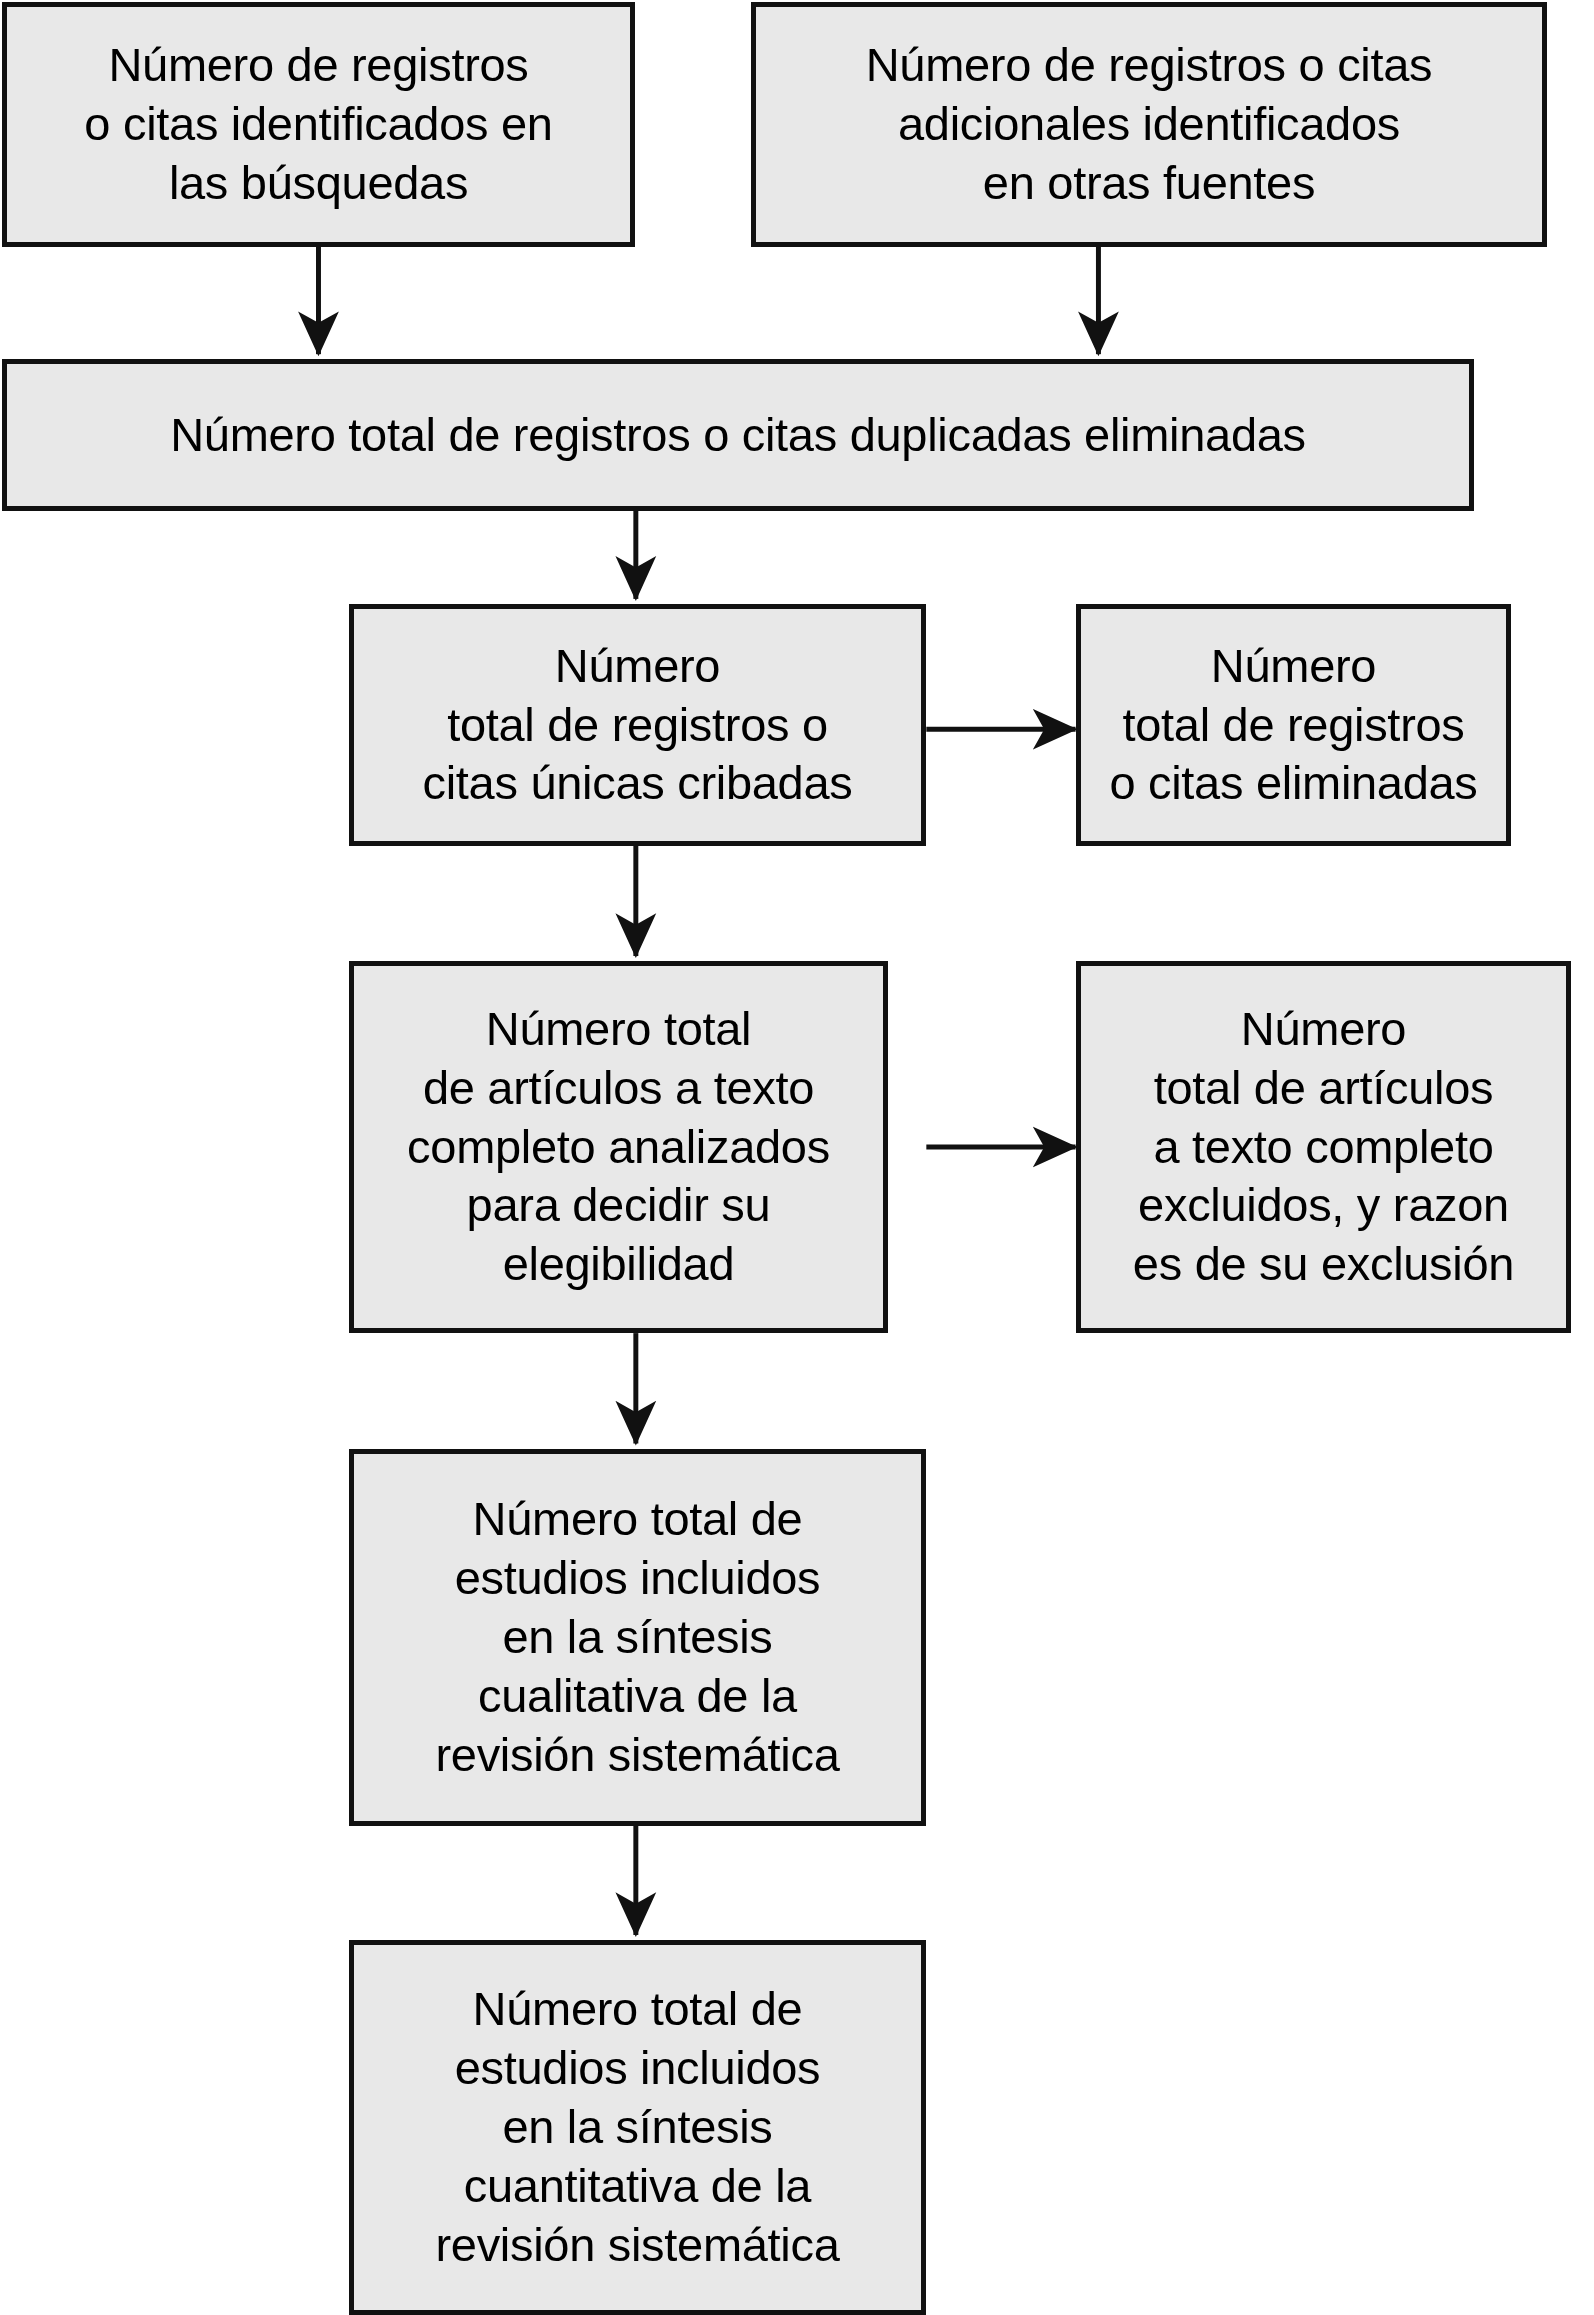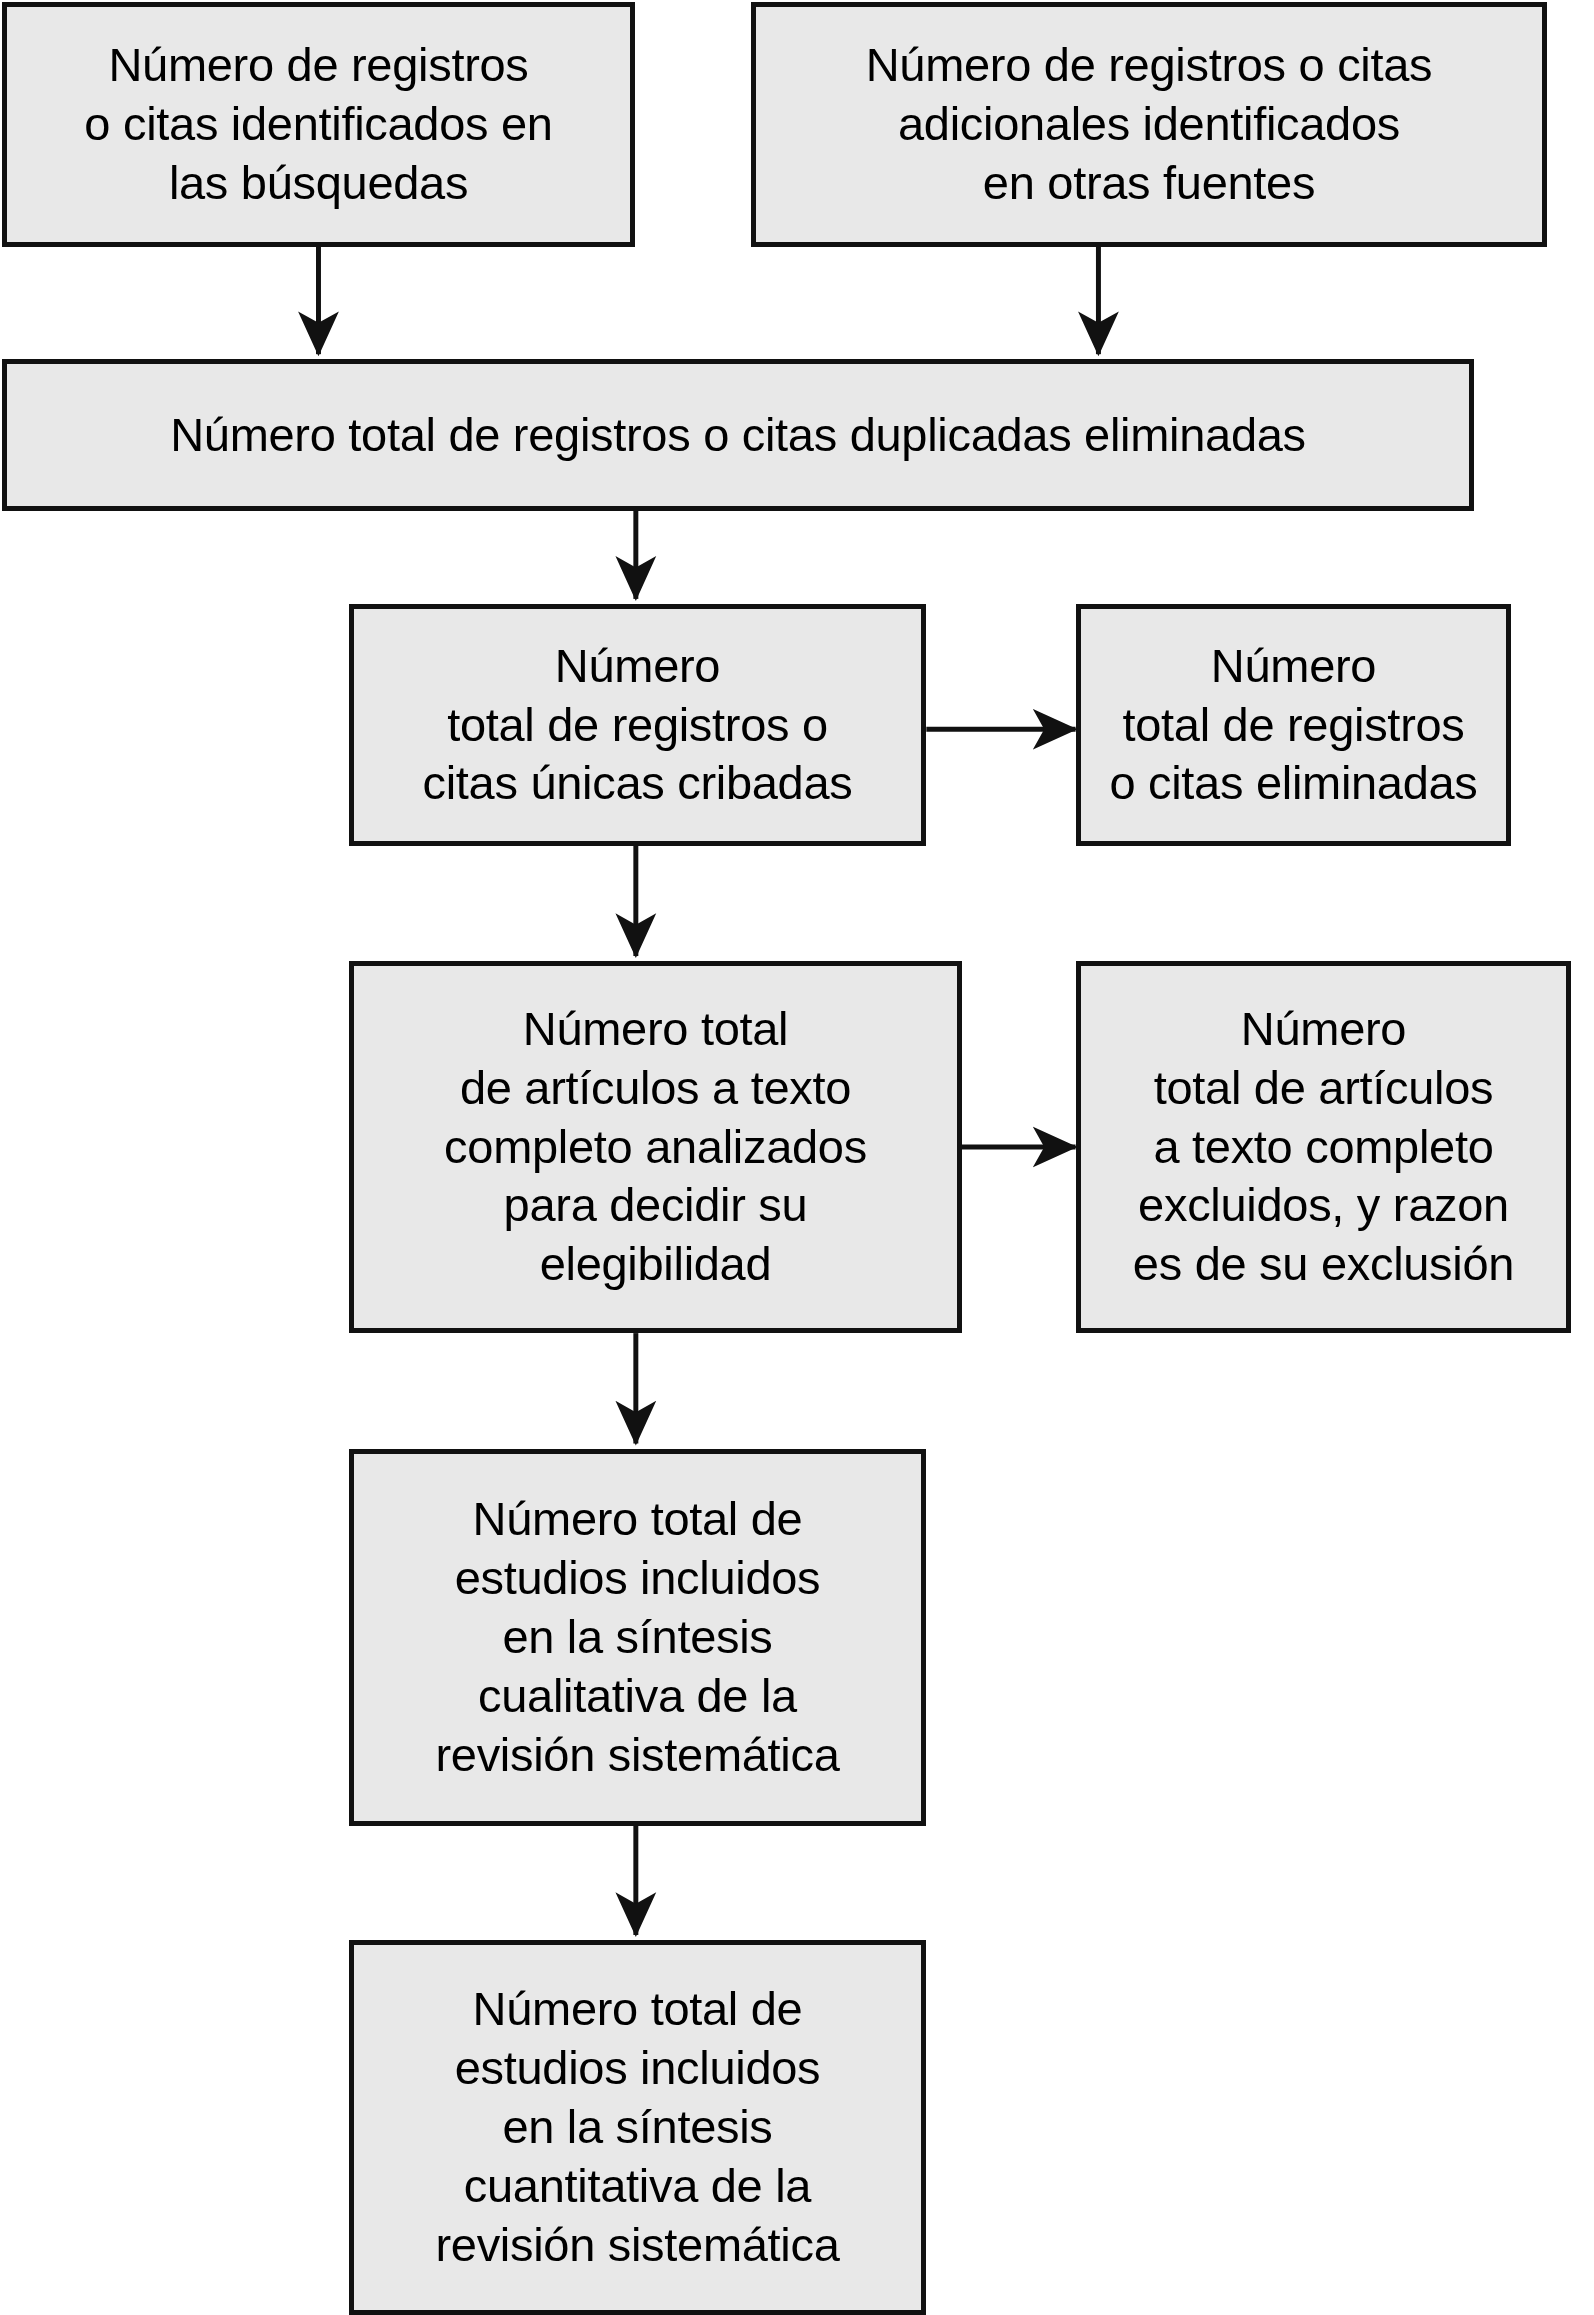--- a/index.html
+++ b/index.html
@@ -92,21 +92,21 @@
 total de registros o
 citas únicas cribadas</span>
   </div>
 
   <div class="node" style="left:1076px; top:604px; width:435px; height:242px;">
     <span class="txt">Número
 total de registros
 o citas eliminadas</span>
   </div>
 
-  <div class="node" style="left:349px; top:961px; width:613px; height:372px;">
+  <div class="node" style="left:349px; top:961px; width:539px; height:372px;">
     <span class="txt">Número total
 de artículos a texto
 completo analizados
 para decidir su
 elegibilidad</span>
   </div>
 
   <div class="node" style="left:1076px; top:961px; width:495px; height:372px;">
     <span class="txt">Número
 total de artículos

